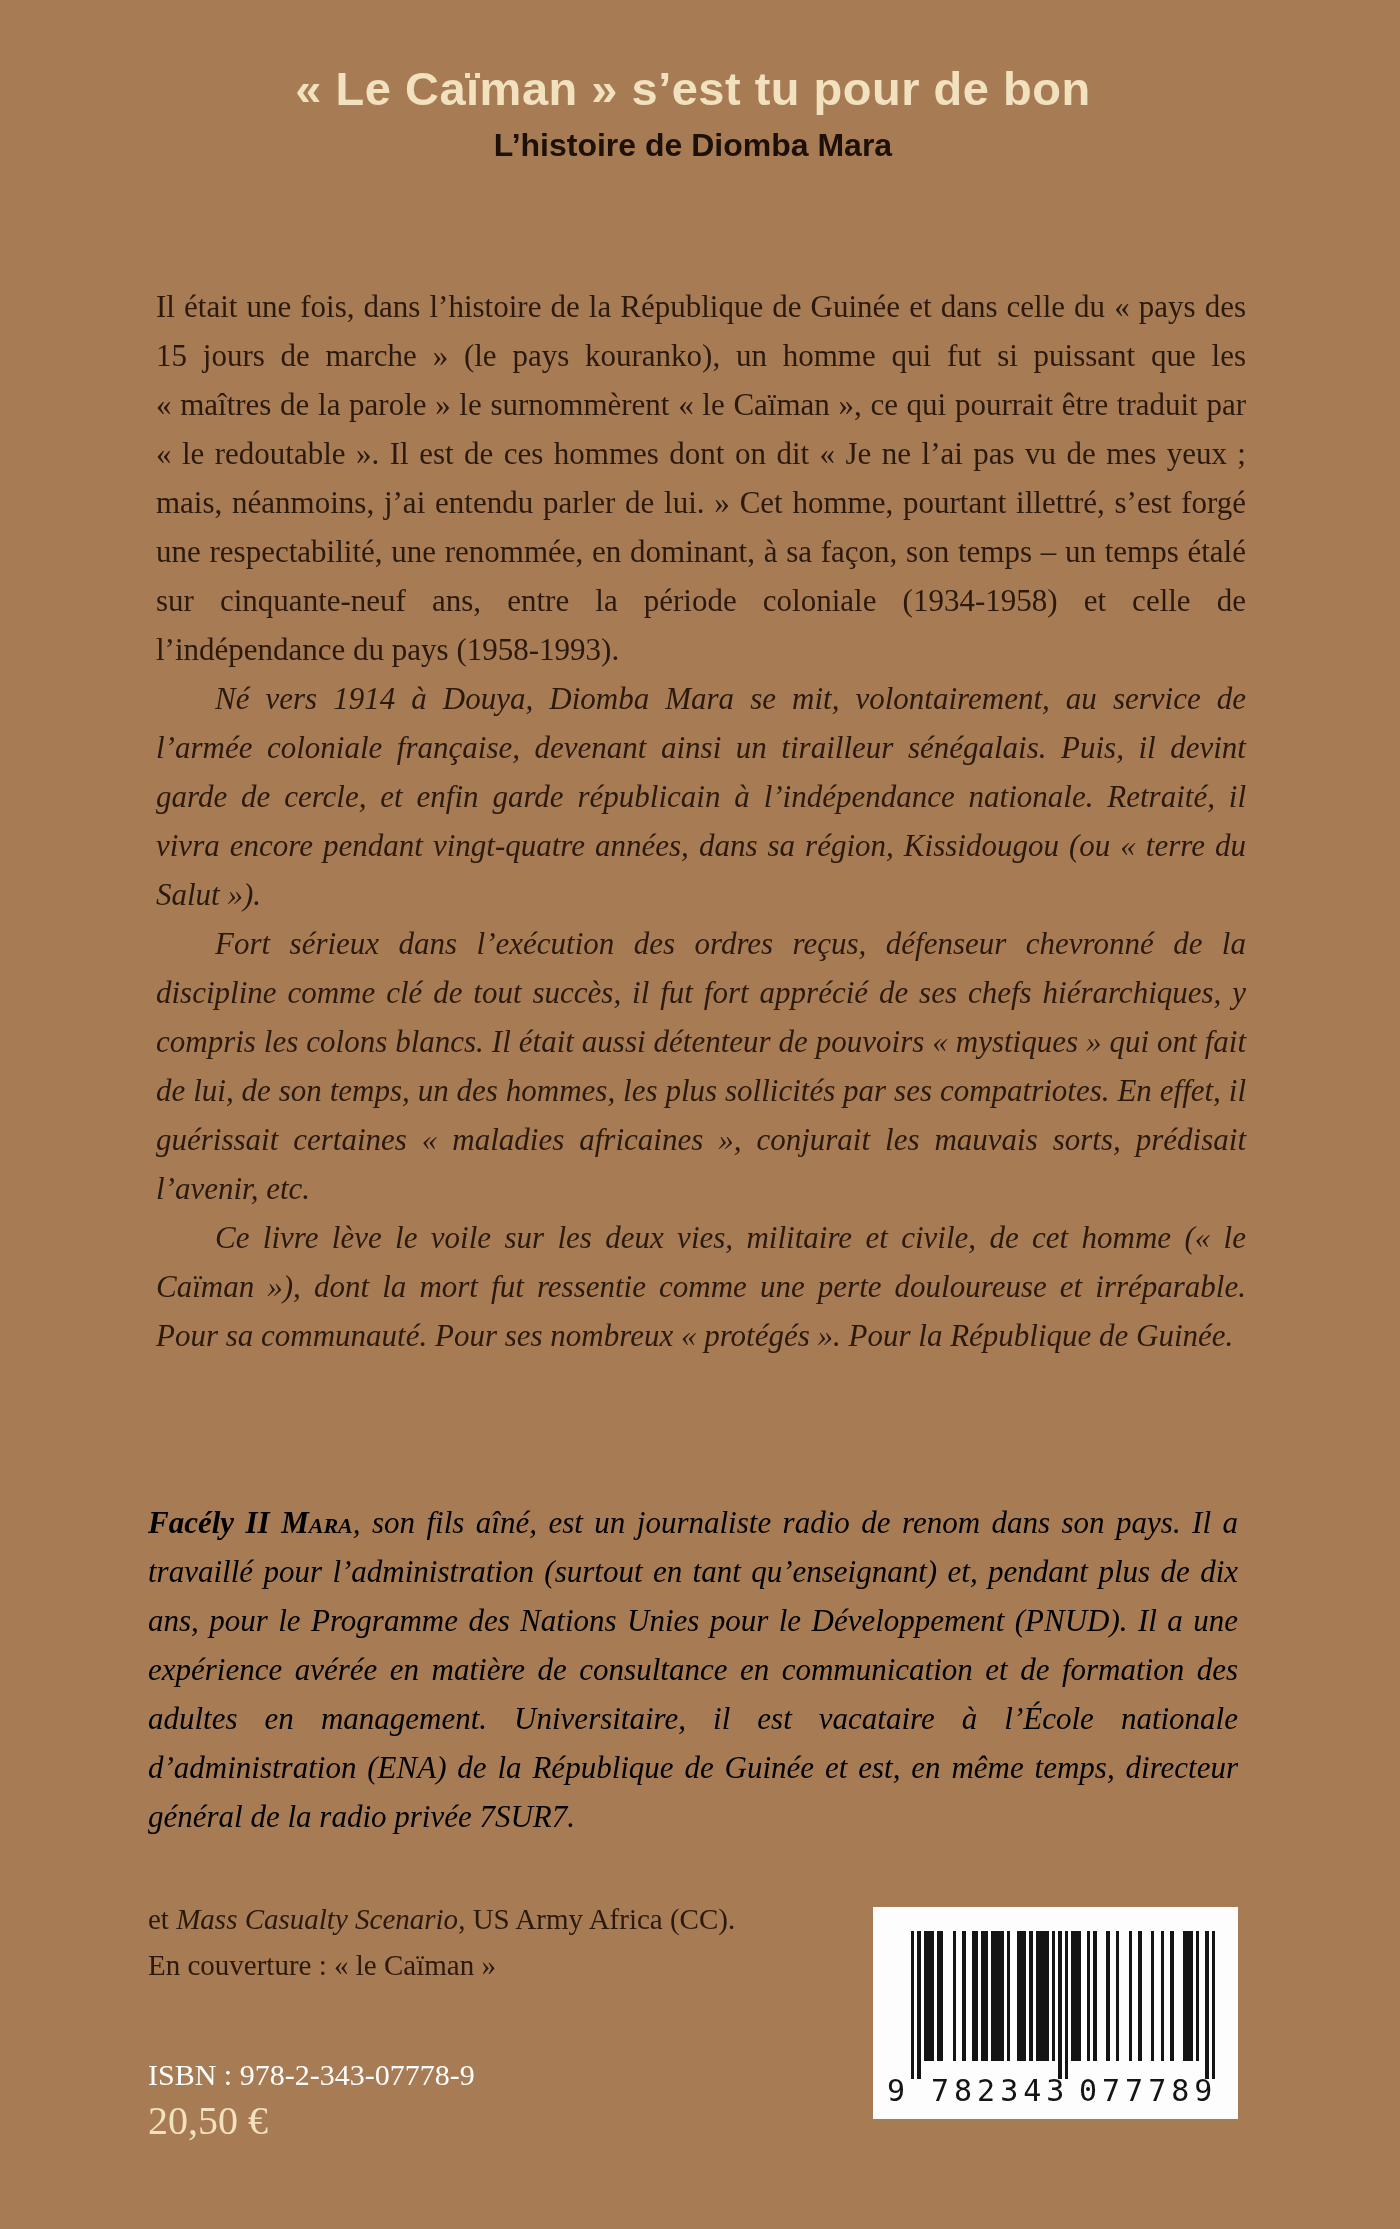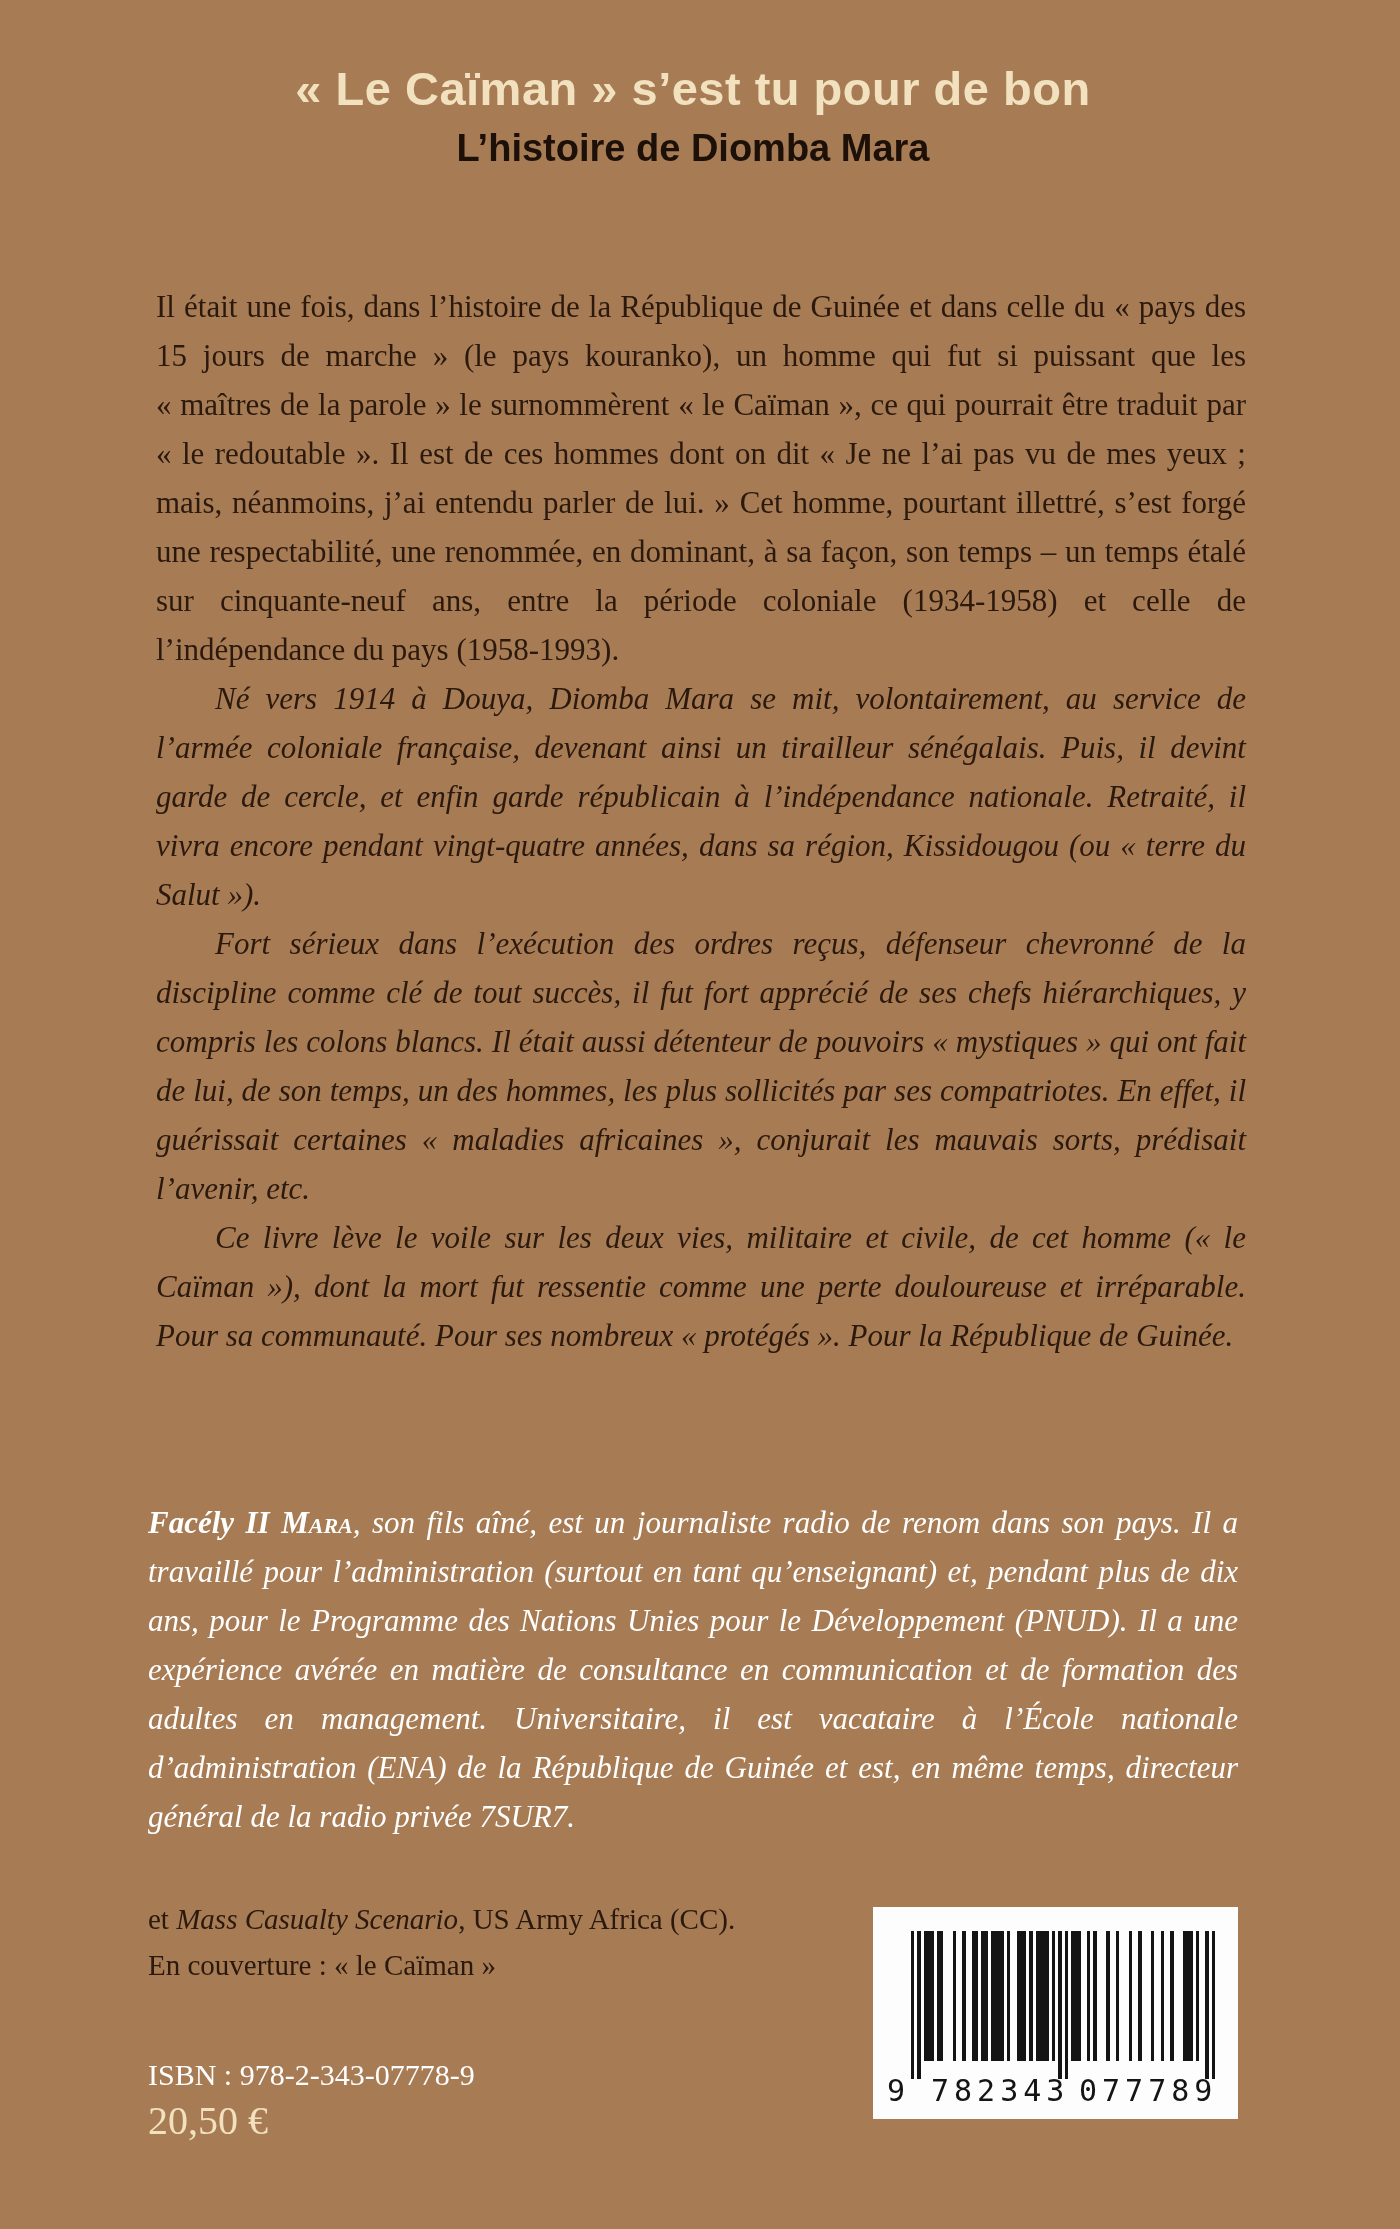--- a/index.html
+++ b/index.html
@@ -23,21 +23,21 @@
     font-family: "Liberation Sans", sans-serif;
     font-weight: 700;
     font-size: 47px;
     line-height: 1.22;
     color: #f2e1bf;
     letter-spacing: 0.5px;
   }
   .subtitle {
     font-family: "Liberation Sans", sans-serif;
     font-weight: 700;
-    font-size: 38px;
+    font-size: 32px;
     line-height: 1.2;
     color: #1c1008;
     margin-top: 9px;
   }
 
   .synopsis {
     position: absolute;
     left: 156px; top: 282px;
     width: 1090px;
     font-size: 31px;
@@ -48,21 +48,21 @@
   .synopsis p + p { text-indent: 59px; font-style: italic; }
 
   .bio {
     position: absolute;
     left: 148px; top: 1498px;
     width: 1090px;
     font-size: 31px;
     line-height: 49px;
     font-style: italic;
     text-align: justify;
-    color: #ffffff;
+    color: #000000;
   }
   .bio-name { font-weight: 700; }
   .bio-name .caps { font-variant: small-caps; }
 
   .credit {
     position: absolute;
     left: 148px; top: 1896px;
     width: 700px;
     font-size: 29px;
     line-height: 46px;

